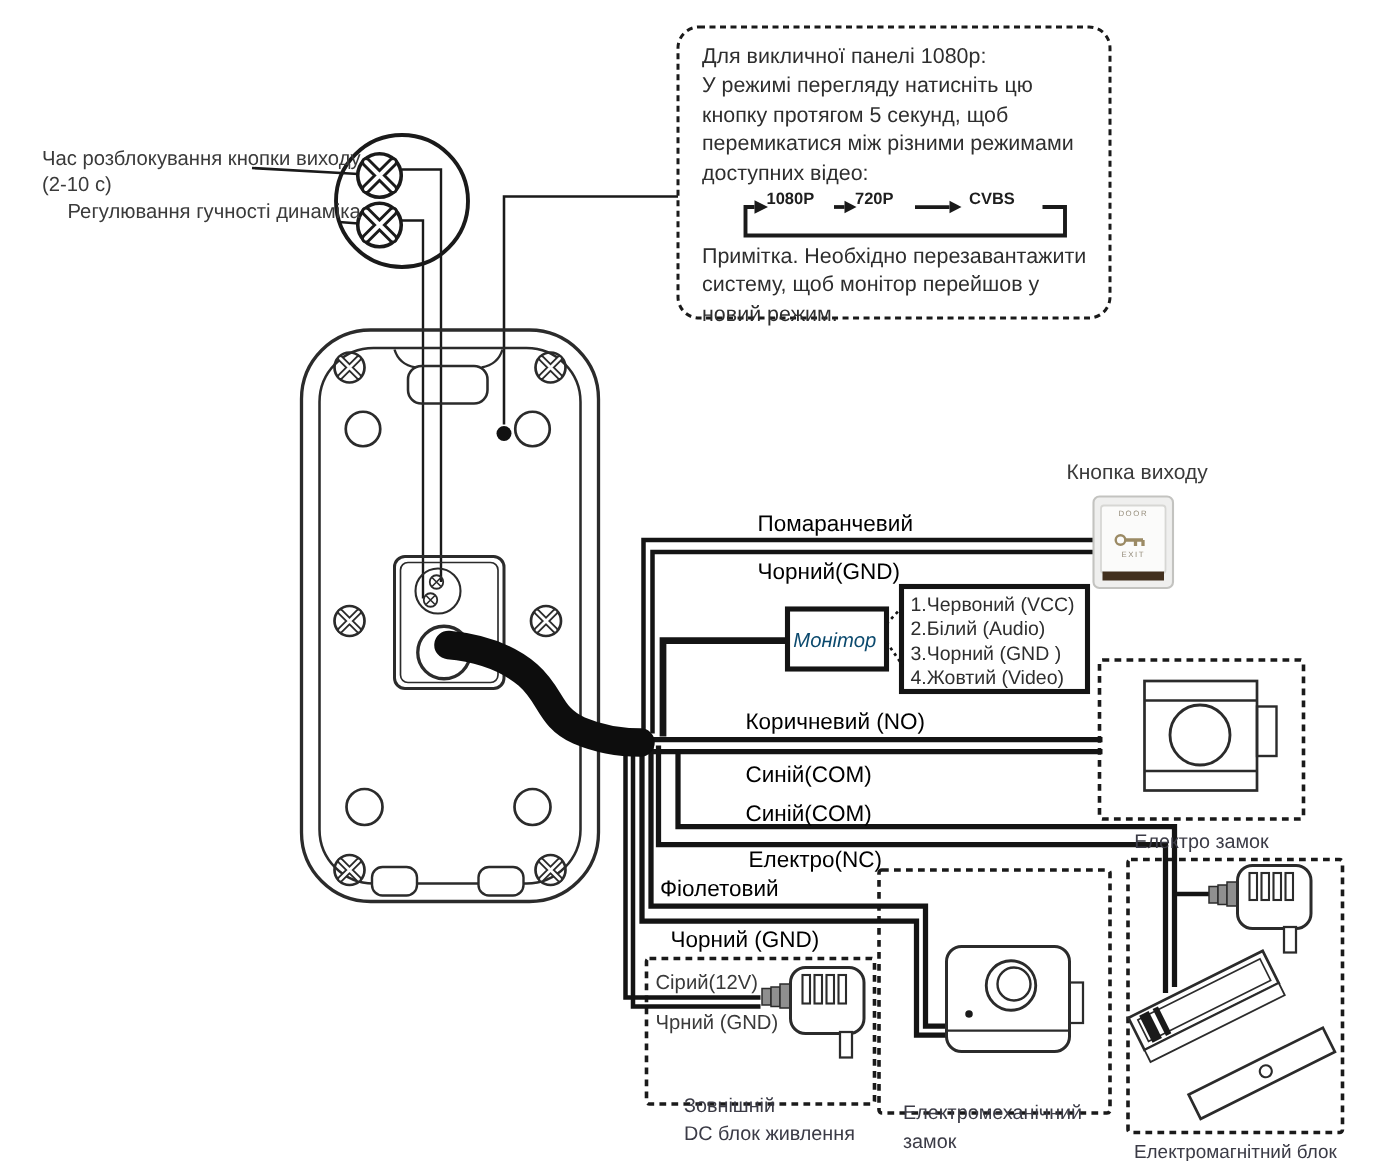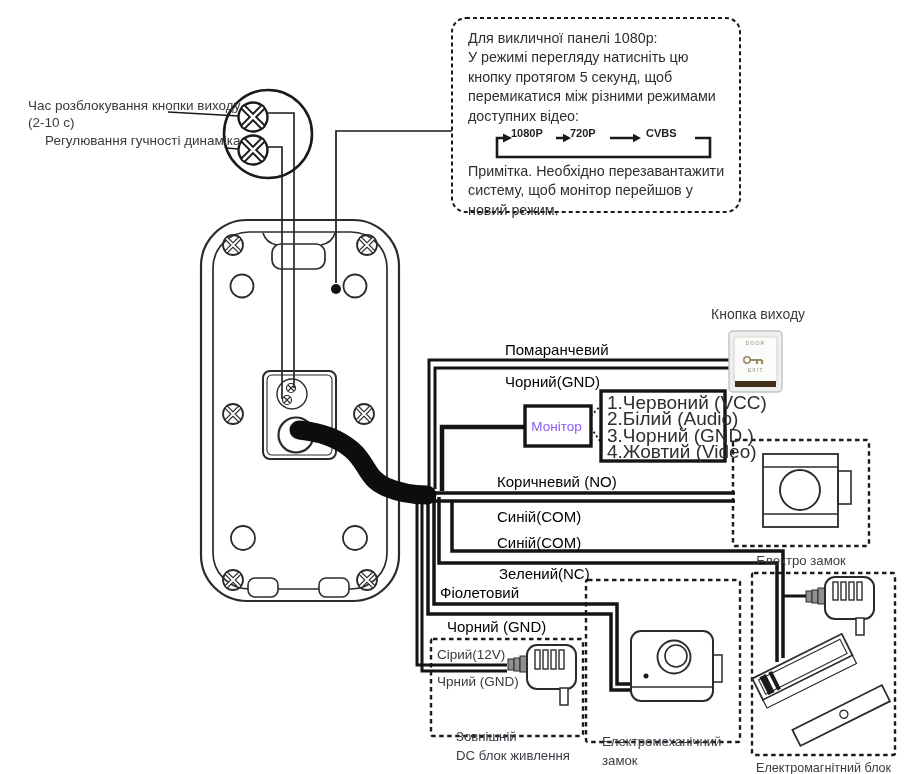--- a/index.html
+++ b/index.html
@@ -5,22 +5,22 @@
   html,body{margin:0;padding:0;background:#fff;}
   .stage{position:relative;width:918px;height:774px;background:#fff;overflow:hidden;
          font-family:"Liberation Sans",sans-serif;color:#3a3a3a;}
   .stage svg{position:absolute;left:0;top:0;}
   .lbl{position:absolute;white-space:pre-line;font-size:13.5px;line-height:17px;color:#3a3a3a;}
   .wire-lbl{position:absolute;font-size:15px;line-height:18px;color:#000000;white-space:pre;}
   .note-text{position:absolute;font-size:14.3px;line-height:19.4px;color:#2e2e2e;white-space:pre-line;}
   .mode{position:absolute;font-size:11px;font-weight:600;color:#1e1e1e;}
   .dev-lbl{position:absolute;font-size:13.2px;line-height:19px;color:#3b3b46;white-space:pre-line;margin-top:28px;}
   .monitor-lbl{position:absolute;left:525px;top:406px;width:63px;height:40px;display:flex;
-               align-items:center;justify-content:center;font-size:13.5px;color:#8b5cf6;}
-  .pins{position:absolute;left:607px;top:395px;font-size:19px;line-height:16.3px;color:#2e2e2e;}
+               align-items:center;justify-content:center;font-size:13.5px;color:#0c4a6e;font-style:italic;}
+  .pins{position:absolute;left:607px;top:395px;font-size:13px;line-height:16.3px;color:#2e2e2e;}
   .btn-txt{position:absolute;left:729px;width:53px;text-align:center;font-size:10px;
            letter-spacing:2px;color:#968e7c;transform:scale(0.52);transform-origin:50% 0;}
 </style>
 </head>
 <body>
 
 <div class="stage">
 
 <svg width="918" height="774" viewBox="0 0 918 774">
 
@@ -225,21 +225,21 @@
   <span class="mode" style="left:646px;top:127px">CVBS</span>
   <div class="note-text" style="left:468px;top:162px">Примітка. Необхідно перезавантажити
 систему, щоб монітор перейшов у
 новий режим.</div>
 
   <div class="wire-lbl" style="left:505px;top:341px">Помаранчевий</div>
   <div class="wire-lbl" style="left:505px;top:373px">Чорний(GND)</div>
   <div class="wire-lbl" style="left:497px;top:473px">Коричневий (NO)</div>
   <div class="wire-lbl" style="left:497px;top:508px">Синій(COM)</div>
   <div class="wire-lbl" style="left:497px;top:534px">Синій(COM)</div>
-  <div class="wire-lbl" style="left:499px;top:565px">Зелений(NC)</div>
+  <div class="wire-lbl" style="left:499px;top:565px">Електро(NC)</div>
   <div class="wire-lbl" style="left:440px;top:584px">Фіолетовий</div>
   <div class="wire-lbl" style="left:447px;top:618px">Чорний (GND)</div>
   <div class="lbl" style="left:437px;top:646px">Сірий(12V)</div>
   <div class="lbl" style="left:437px;top:673px">Чрний (GND)</div>
 
   <div class="monitor-lbl">Монітор</div>
   <div class="pins">
     <div>1.Червоний (VCC)</div>
     <div>2.Білий (Audio)</div>
     <div>3.Чорний (GND )</div>

